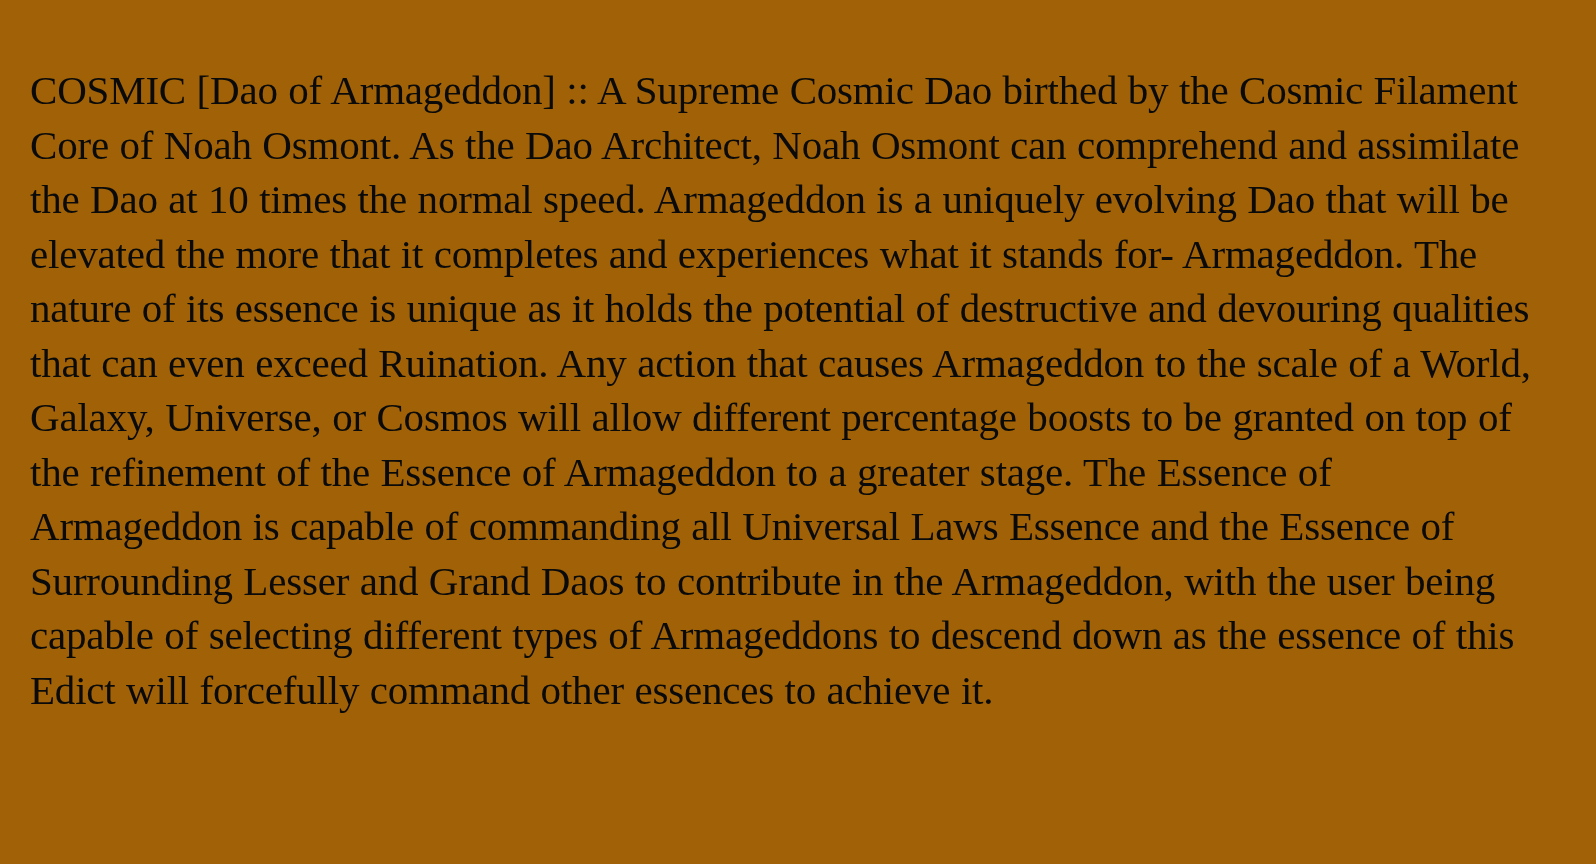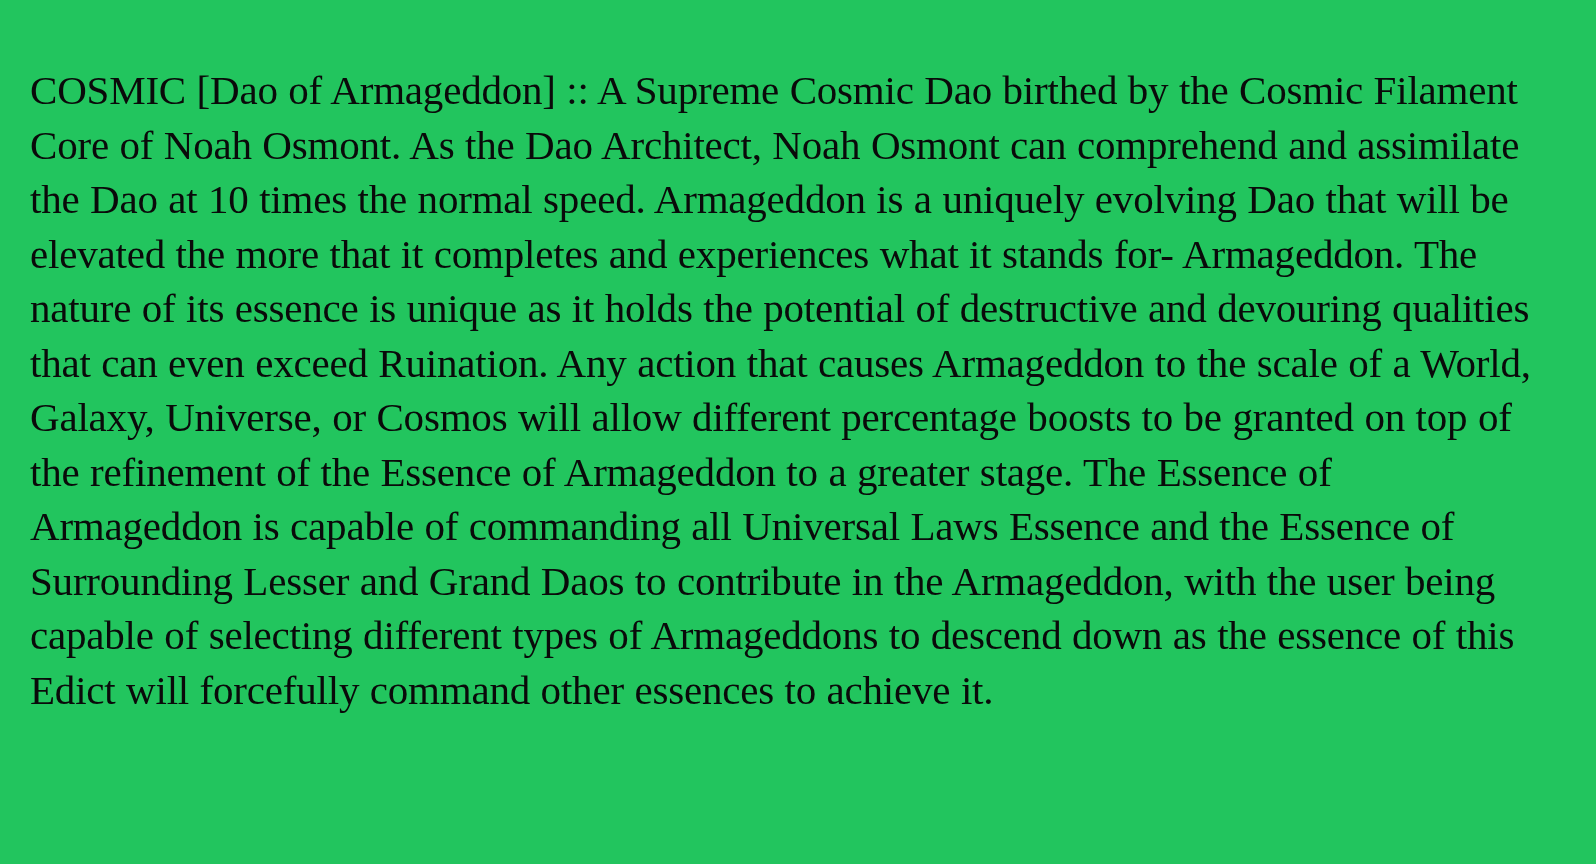--- a/index.html
+++ b/index.html
@@ -12,21 +12,21 @@
     height: 864px;
     overflow: hidden;
     font-family: "Liberation Serif", "DejaVu Serif", serif;
     color: #000000;
   }
   .page {
     box-sizing: border-box;
     width: 1596px;
     height: 864px;
     padding: 22px 60px 0 30px;
-    background: #22c55e;
+    background: #a16207;
   }
   .doc-text {
     font-family: "Liberation Serif", "DejaVu Serif", serif;
     font-size: 41px;
     line-height: 54.5px;
     letter-spacing: -0.2px;
     text-align: left;
     word-spacing: 0.5px;
     color: #0a0a0a;
     white-space: pre-wrap;

